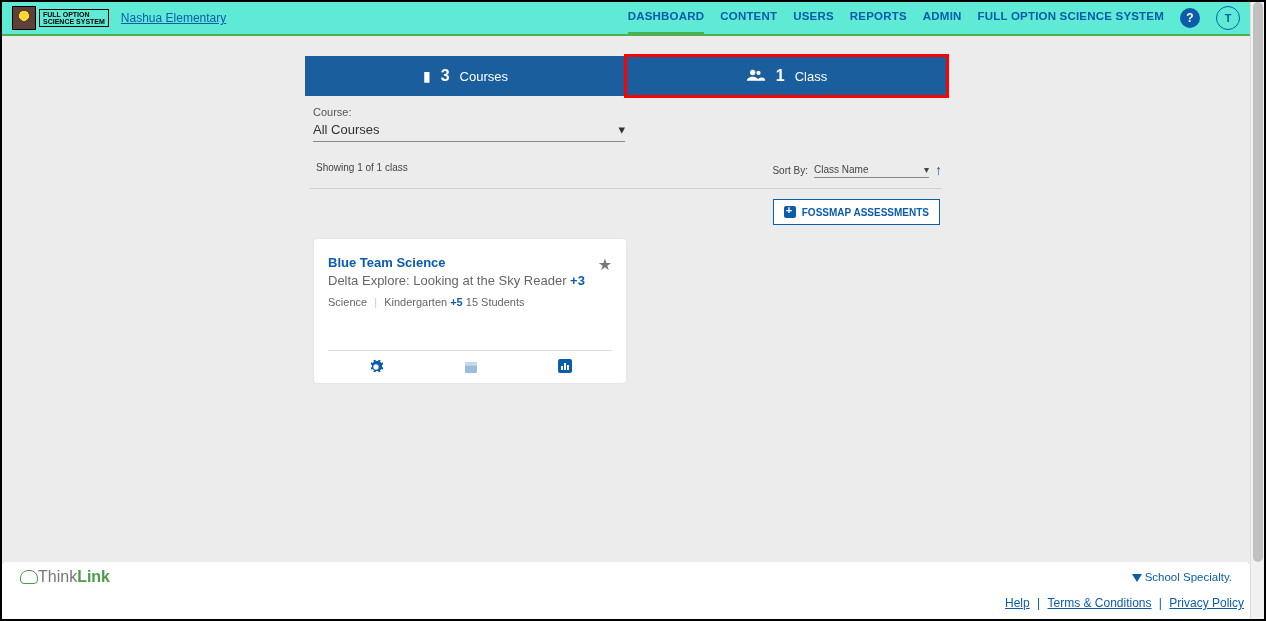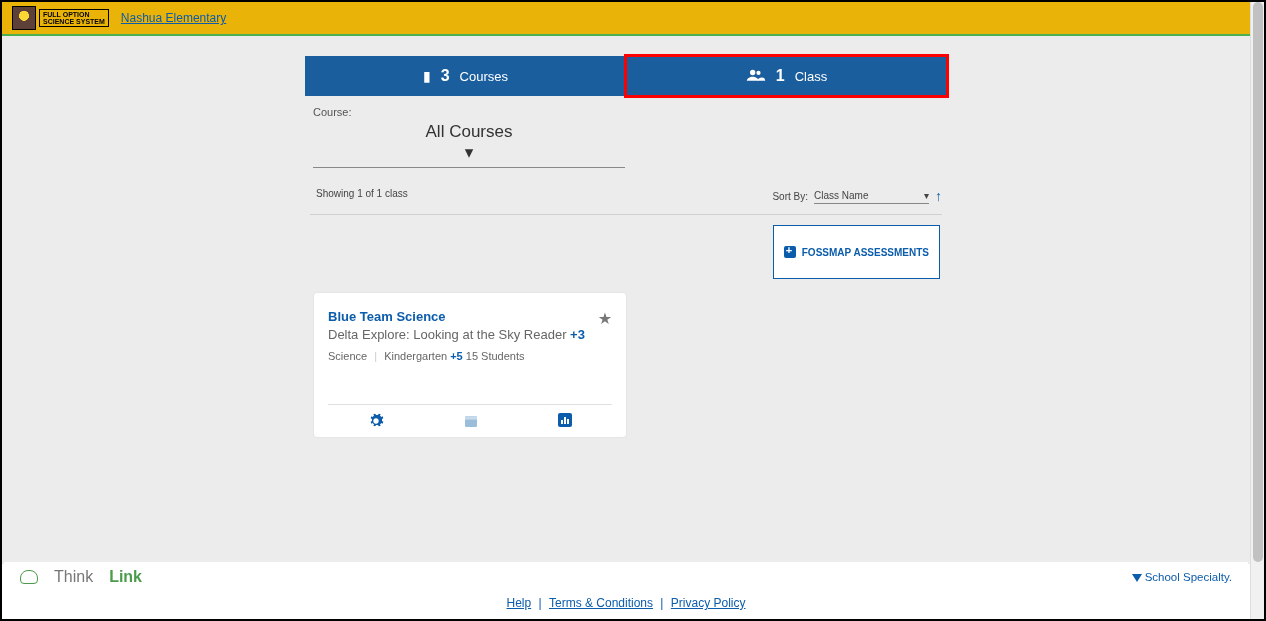--- a/index.html
+++ b/index.html
@@ -25,21 +25,21 @@
     position: absolute;
     top: 0;
     left: 2px;
     width: 10px;
     height: 560px;
     background: #c1c1c1;
     border-radius: 5px;
   }
   .topbar {
     height: 34px;
-    background: #eab308;
+    background: #5eead4;
     display: flex;
     align-items: center;
     padding: 0 10px;
     border-bottom: 2px solid #4caf50;
     width: calc(100% - 14px);
   }
   .logo-block { display: flex; align-items: center; gap: 3px; }
   .logo-img {
     width: 24px; height: 24px;
     background: radial-gradient(circle at 50% 40%, #fdd835 28%, #5d4037 30%);
@@ -86,39 +86,39 @@
   .tab .count { font-weight: bold; font-size: 16px; }
   .tab.highlighted { outline: 3px solid #ff0000; outline-offset: -1px; z-index: 2; }
   .tab-icon-book::before { content: "▮"; font-size: 14px; color: #fff; }
   .tab-icon-people svg { width: 20px; height: 14px; }
   .course-filter {
     width: 642px; margin: 10px auto 0; padding-left: 8px;
   }
   .course-filter-label { font-size: 11px; color: #555; }
   .course-select {
     width: 312px; border: none; border-bottom: 1px solid #888;
-    background: transparent; font-size: 17px; padding: 4px 0 4px 0;
-    display: flex; justify-content: space-between; align-items: center; color: #333; flex-direction: column;
+    background: transparent; font-size: 13px; padding: 4px 0 4px 0;
+    display: flex; justify-content: space-between; align-items: center; color: #333;
   }
   .results-row {
     width: 632px; margin: 20px auto 0; display: flex;
     align-items: flex-start; justify-content: space-between;
     border-bottom: 1px solid #d0d0d0; padding: 0 0 10px 6px;
     font-size: 10px; color: #444;
   }
   .sortby { display: flex; align-items: center; gap: 6px; font-size: 10px; margin-left: 25px; }
   .sort-select {
     width: 115px; border: none; border-bottom: 1px solid #888;
     font-size: 10px; padding: 2px 0; display: flex; justify-content: space-between;
   }
   .sort-arrow { color: #0b5cab; font-size: 14px; font-weight: bold; }
   .assess-row { width: 632px; margin: 10px auto 0; display: flex; justify-content: flex-end; padding-right: 2px;}
   .assess-btn {
     border: 1px solid #0b5cab; background: #fff; color: #0b5cab;
-    font-size: 10px; font-weight: bold; padding: 20px 10px;
+    font-size: 10px; font-weight: bold; padding: 6px 10px;
     display: flex; align-items: center; gap: 6px;
   }
   .assess-btn-icon {
     width: 12px; height: 12px; background: #0b5cab; border-radius: 2px; position: relative;
   }
   .assess-btn-icon::after { content: "+"; color: #fff; position: absolute; top:-2px; left:2px; font-size:11px; font-weight:bold;}
   .class-card {
     width: 312px; background: #fff; margin: 14px 0 0 312px;
     padding: 16px 14px 8px 14px; border-radius: 3px; position: relative;
     box-shadow: 0 0 2px rgba(0,0,0,0.1);
@@ -141,43 +141,53 @@
     color:#fff; font-size:8px;
   }
   .footer {
     position: absolute; left: 2px; right: 16px; bottom: 2px;
     height: 55px; background: #fff;
   }
   .footer-top {
     height: 30px; display: flex; align-items: center; justify-content: space-between;
     padding: 0 16px;
   }
-  .thinklink { font-size: 16px; font-weight: bold; color: #4b9b4b; display:flex; align-items:center; gap:16px;}
+  .thinklink { font-size: 16px; font-weight: bold; color: #4b9b4b; display:flex; align-items:center; gap:0;}
   .thinklink .thin { color: #777; font-weight: normal; }
   .thinklink-cloud { width:18px; height:14px; border:1.5px solid #4b9b4b; border-radius: 8px 8px 4px 4px; position:relative;}
   .school-spec { font-size: 11.5px; color: #0b5cab; display:flex; align-items:flex-end; gap:3px;}
   .school-spec-icon { width:10px; height:10px; background:#0b5cab; clip-path: polygon(50% 0, 100% 100%, 0 100%); transform: rotate(180deg) scaleY(0.8);}
   .footer-links {
-    text-align: center; font-size: 12px; color: #0b5cab;
+    text-align: right; font-size: 12px; color: #0b5cab;
     padding-top: 4px;
   }
   .footer-links a { color: #0b5cab; text-decoration: underline; margin: 0 4px; }
 </style>
 </head>
 <body>
 
 <div class="topbar">
   <div class="logo-block">
     <div class="logo-img"></div>
     <div class="logo-text-box">
       <div>FULL OPTION</div>
       <div>SCIENCE SYSTEM</div>
     </div>
   </div>
   <a href="#" class="school-name">Nashua Elementary</a>
+  <div class="topnav">
+    <a href="#" class="active">DASHBOARD</a>
+    <a href="#">CONTENT</a>
+    <a href="#">USERS</a>
+    <a href="#">REPORTS</a>
+    <a href="#">ADMIN</a>
+    <a href="#">FULL OPTION SCIENCE SYSTEM</a>
+    <div class="help-icon">?</div>
+    <div class="avatar">T</div>
+  </div>
 </div>
 
 <div class="content-wrap">
   <div class="tabs">
     <div class="tab">
       <span class="tab-icon-book"></span>
       <span class="count">3</span>
       <span>Courses</span>
     </div>
     <div class="tab highlighted">

